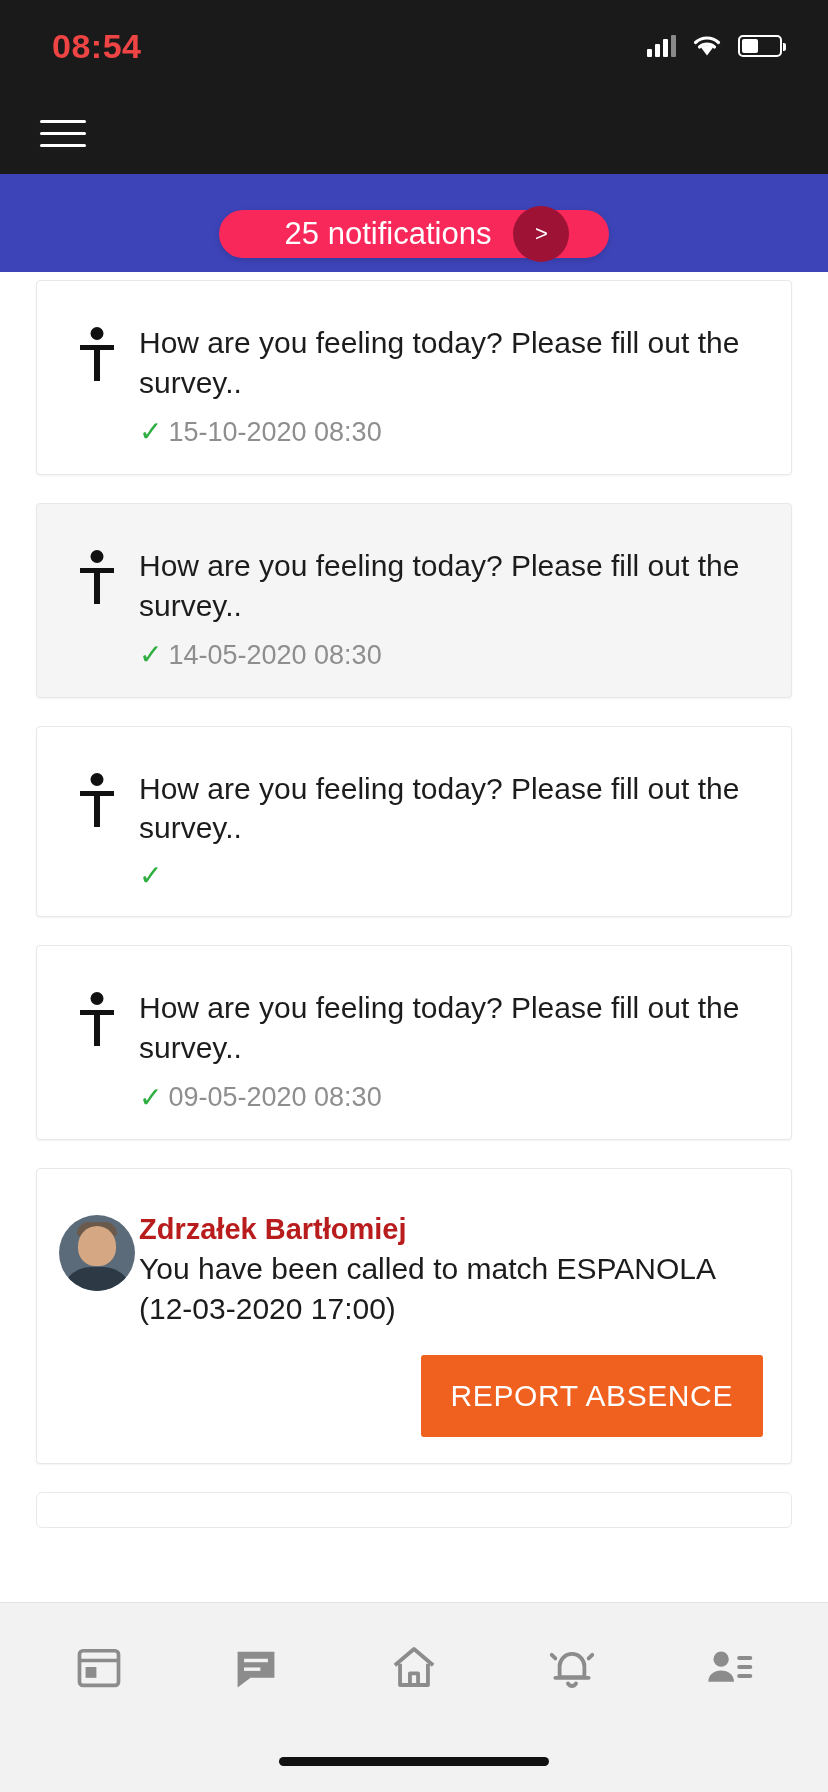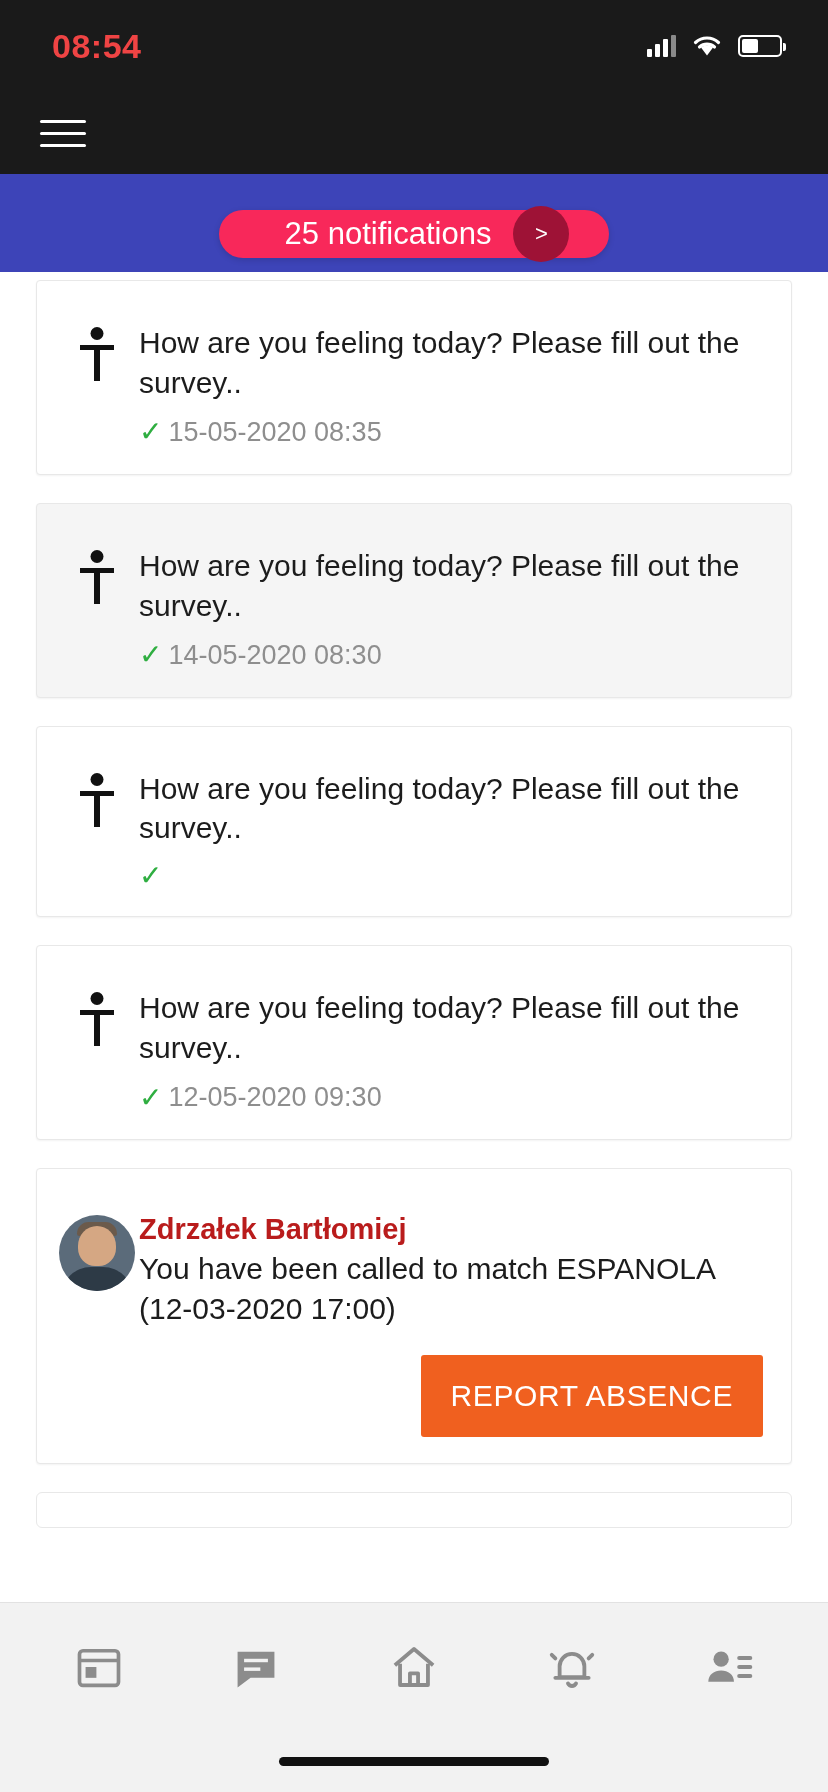--- a/index.html
+++ b/index.html
@@ -367,21 +367,21 @@
         <div class="person-glyph">
             <div class="head"></div>
             <div class="arms"></div>
             <div class="body"></div>
           </div>
       </div>
       <div class="card-body">
         <div class="card-title">How are you feeling today? Please fill out the survey..</div>
         <div class="card-time">
           <span class="check">✓</span>
-          <span>15-05-2020 08:35</span>
+          <span>15-10-2020 08:30</span>
         </div>
       </div>
     </div>
 
     <div class="card alt">
       <div class="card-icon">
         <div class="person-glyph">
             <div class="head"></div>
             <div class="arms"></div>
             <div class="body"></div>
@@ -417,21 +417,21 @@
         <div class="person-glyph">
             <div class="head"></div>
             <div class="arms"></div>
             <div class="body"></div>
           </div>
       </div>
       <div class="card-body">
         <div class="card-title">How are you feeling today? Please fill out the survey..</div>
         <div class="card-time">
           <span class="check">✓</span>
-          <span>12-05-2020 09:30</span>
+          <span>09-05-2020 08:30</span>
         </div>
       </div>
     </div>
 
     <div class="card">
       <div class="card-icon">
         <div class="avatar">
             <div class="hair"></div>
             <div class="face"></div>
             <div class="shoulders"></div>

